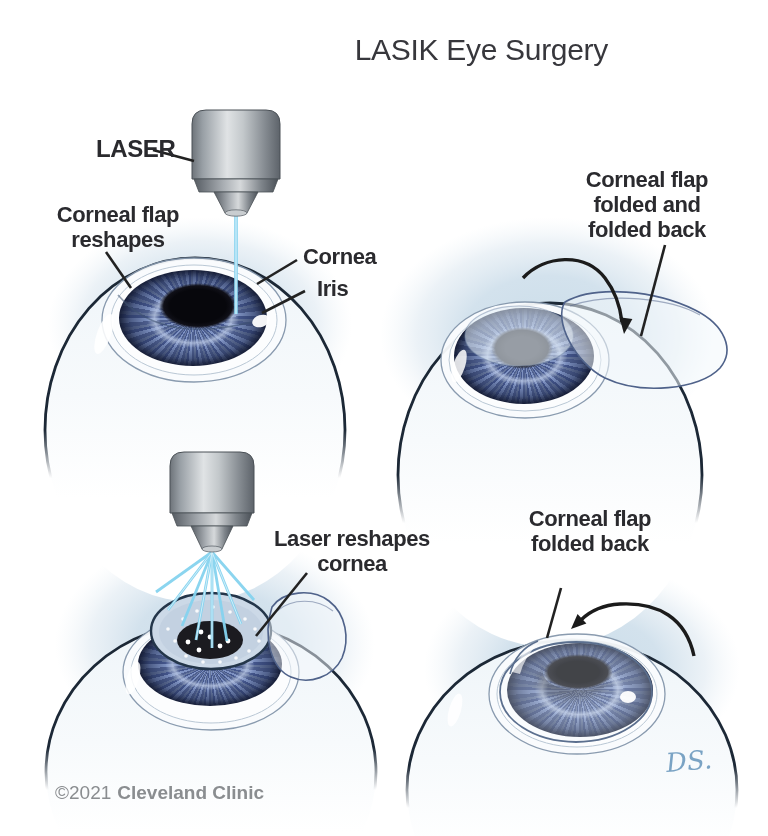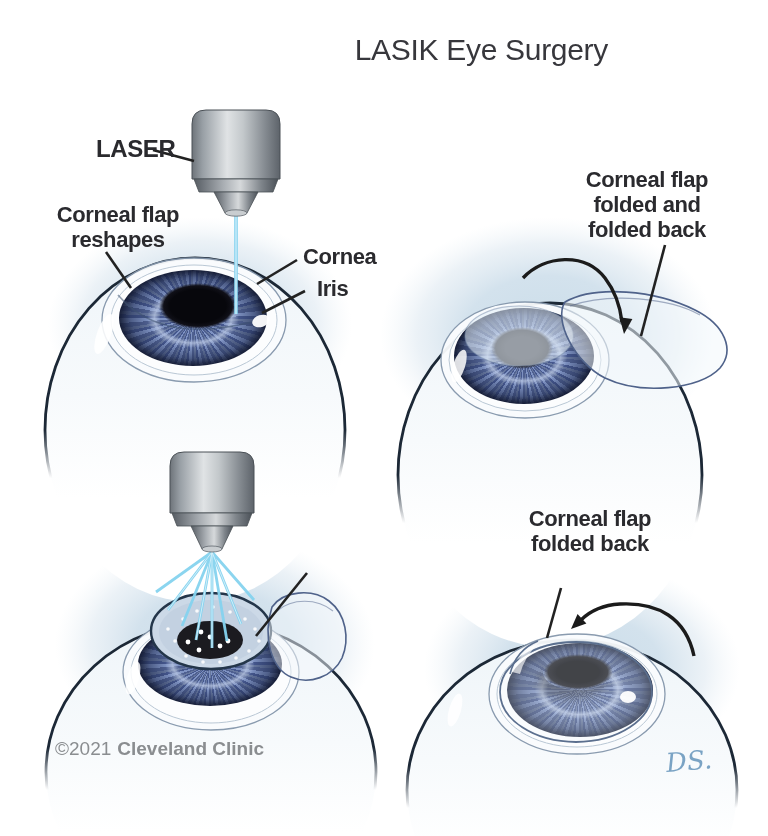--- a/index.html
+++ b/index.html
@@ -12,21 +12,21 @@
          line-height:25px;letter-spacing:-0.4px;}
   .label.center{text-align:center;}
   .label .ln{display:block;}
   #label-laser{left:70px;top:136px;font-size:24px;margin-left:26px;}
   #label-incision{left:28px;top:202px;width:180px;}
   #label-cornea{left:303px;top:244px;}
   #label-iris{left:317px;top:276px;}
   #caption-step2{left:552px;top:167px;width:190px;}
   #caption-step3{left:257px;top:526px;width:190px;}
   #caption-step4{left:495px;top:506px;width:190px;}
-  .copyright{position:absolute;left:55px;top:738px;font-size:19px;color:#8a8d90;}
+  .copyright{position:absolute;left:55px;top:782px;font-size:19px;color:#8a8d90;}
   .copyright .year{font-weight:normal;margin-right:6px;}
   .copyright .org{font-weight:bold;}
   .signature{position:absolute;left:666px;top:746px;font-family:"DejaVu Serif", serif;
              font-style:italic;font-size:26px;color:#7aa3c4;transform:rotate(-5deg);}
   .iris{position:absolute;border-radius:50%;background-color:#667cb0;
     background-image:
       radial-gradient(closest-side, rgba(12,18,38,0) 42%, rgba(24,34,66,0) 60%, rgba(30,42,78,.5) 84%, rgba(14,20,42,.85) 99%),
       radial-gradient(closest-side, rgba(186,200,228,0) 44%, rgba(186,200,228,.75) 52%, rgba(186,200,228,0) 62%),
       repeating-conic-gradient(#7e92c2 0deg 4deg, #45578d 4deg 7deg, #67789f 7deg 10deg, #4f6090 10deg 14deg);}
   .pupil{position:absolute;border-radius:50%;}
@@ -275,20 +275,24 @@
   <div class="label" id="label-iris">
     <span>Iris</span>
   </div>
 
   <div class="label center" id="caption-step2">
     <span class="ln">Corneal flap</span>
     <span class="ln">folded and</span>
     <span class="ln">folded back</span>
   </div>
 
+  <div class="label center" id="caption-step3">
+    <span class="ln">Laser reshapes</span>
+    <span class="ln">cornea</span>
+  </div>
 
   <div class="label center" id="caption-step4">
     <span class="ln">Corneal flap</span>
     <span class="ln">folded back</span>
   </div>
 
   <div class="copyright">
     <span class="year">©2021</span><span class="org">Cleveland Clinic</span>
   </div>
 

